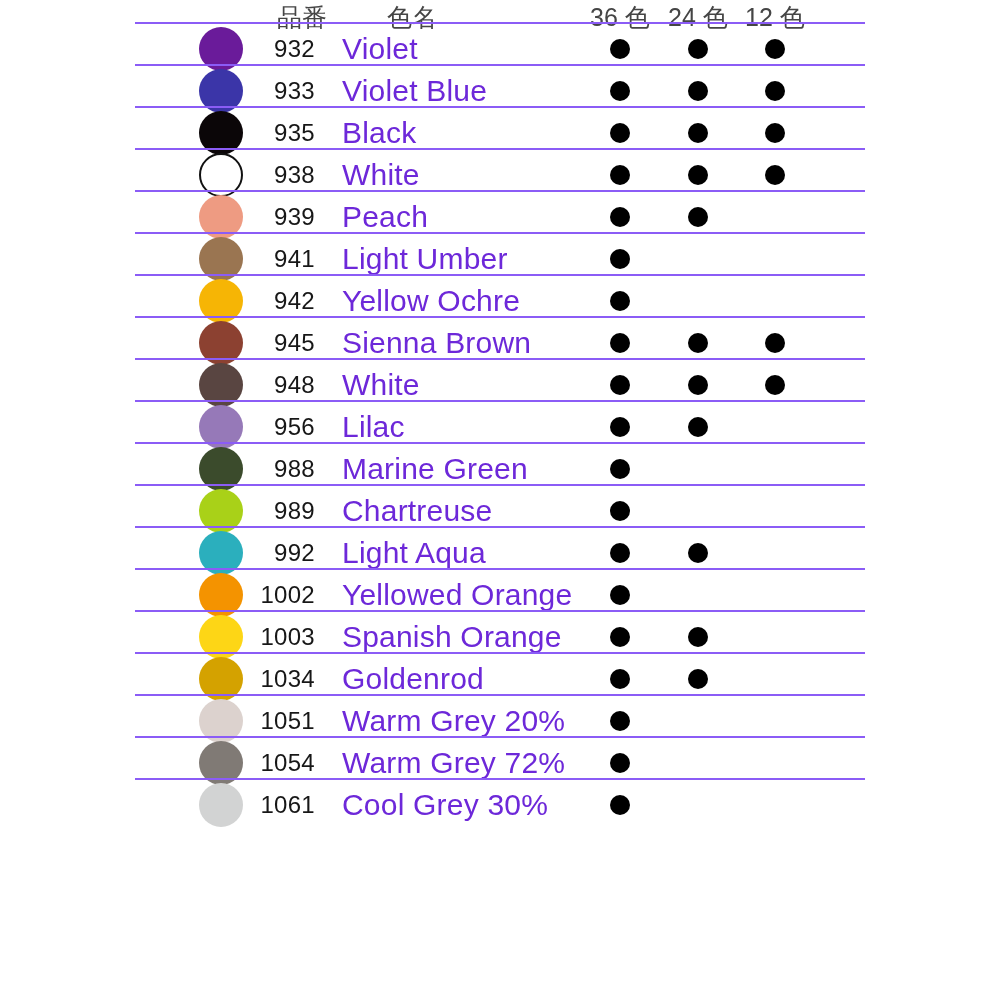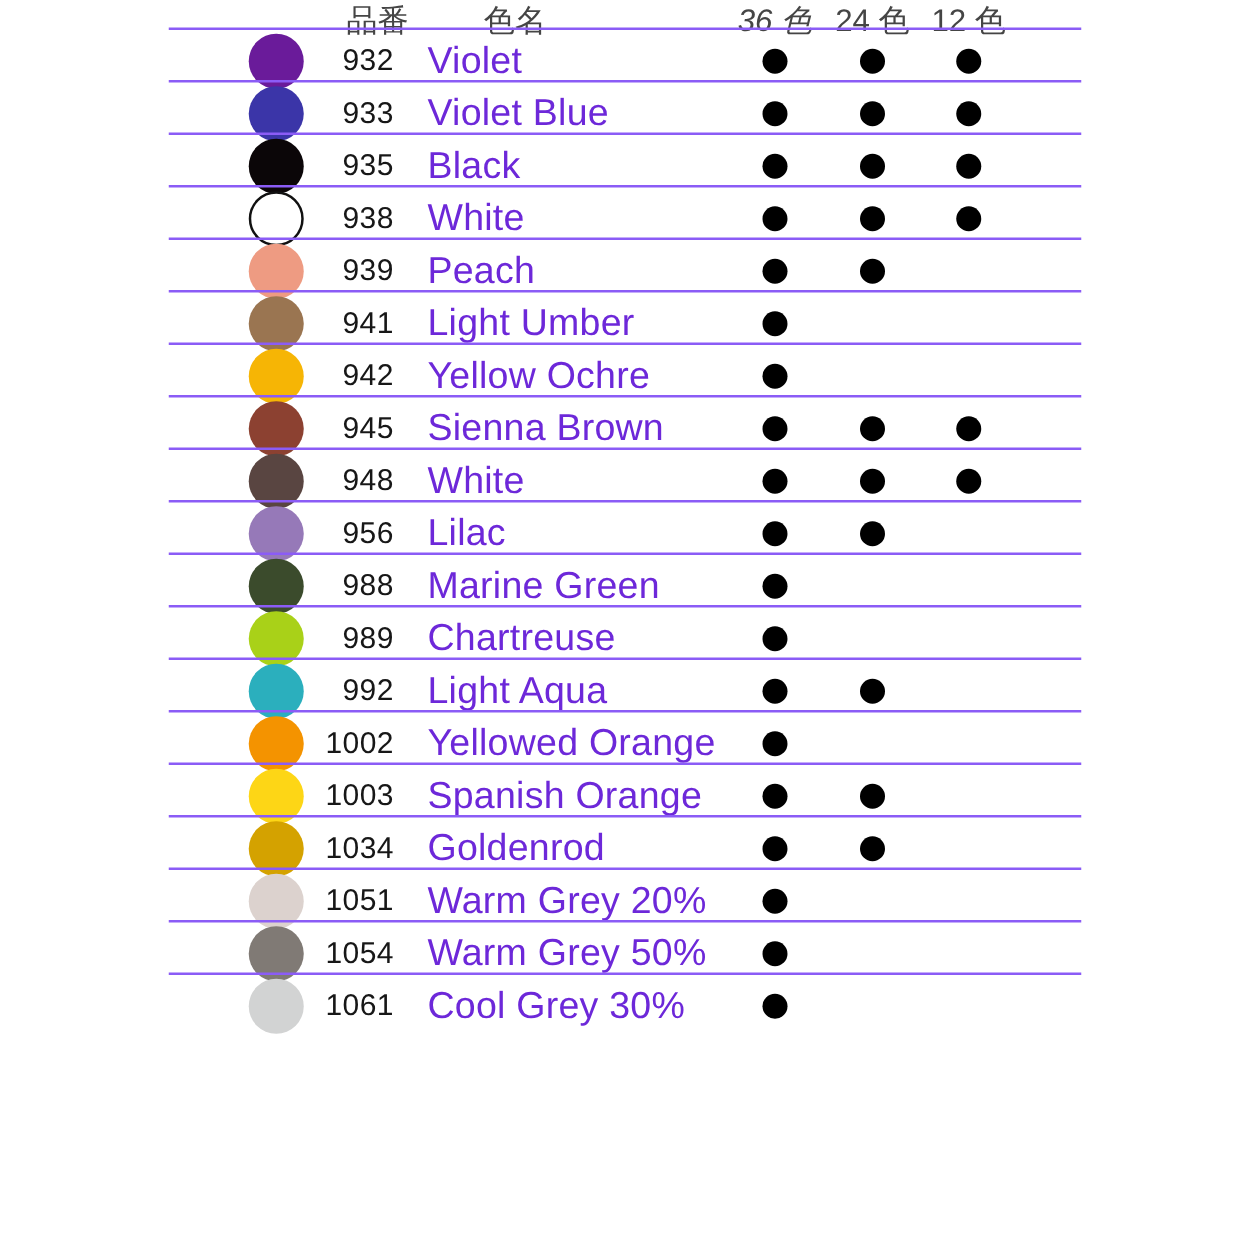--- a/index.html
+++ b/index.html
@@ -40,21 +40,21 @@
     top: 2px;
     font-size: 25px;
     line-height: 30px;
     color: #454545;
     white-space: nowrap;
     text-align: center;
     font-weight: 400;
   }
   .th-code   { left: 132px; width: 70px; }
   .th-name   { left: 242px; width: 70px; }
-  .th-set36  { left: 450px; width: 70px; font-style: italic; }
+  .th-set36  { left: 450px; width: 70px; }
   .th-set24  { left: 528px; width: 70px; }
   .th-set12  { left: 605px; width: 70px; }
 
   
   .row {
     position: relative;
     height: 42px;
     border-top: 2px solid #8b5cf6;
     box-sizing: border-box;
   }
@@ -334,21 +334,21 @@
           <div class="cname">Warm Grey 20%</div>
           <div class="dotcell dc36">
             <span class="dot"></span>
           </div>
           <div class="dotcell dc24"></div>
           <div class="dotcell dc12"></div>
         </div>
         <div class="row">
           <div class="swatch" style="background: rgb(128, 122, 117);"></div>
           <div class="code">1054</div>
-          <div class="cname">Warm Grey 50%</div>
+          <div class="cname">Warm Grey 72%</div>
           <div class="dotcell dc36">
             <span class="dot"></span>
           </div>
           <div class="dotcell dc24"></div>
           <div class="dotcell dc12"></div>
         </div>
         <div class="row">
           <div class="swatch" style="background: rgb(210, 211, 211);"></div>
           <div class="code">1061</div>
           <div class="cname">Cool Grey 30%</div>

